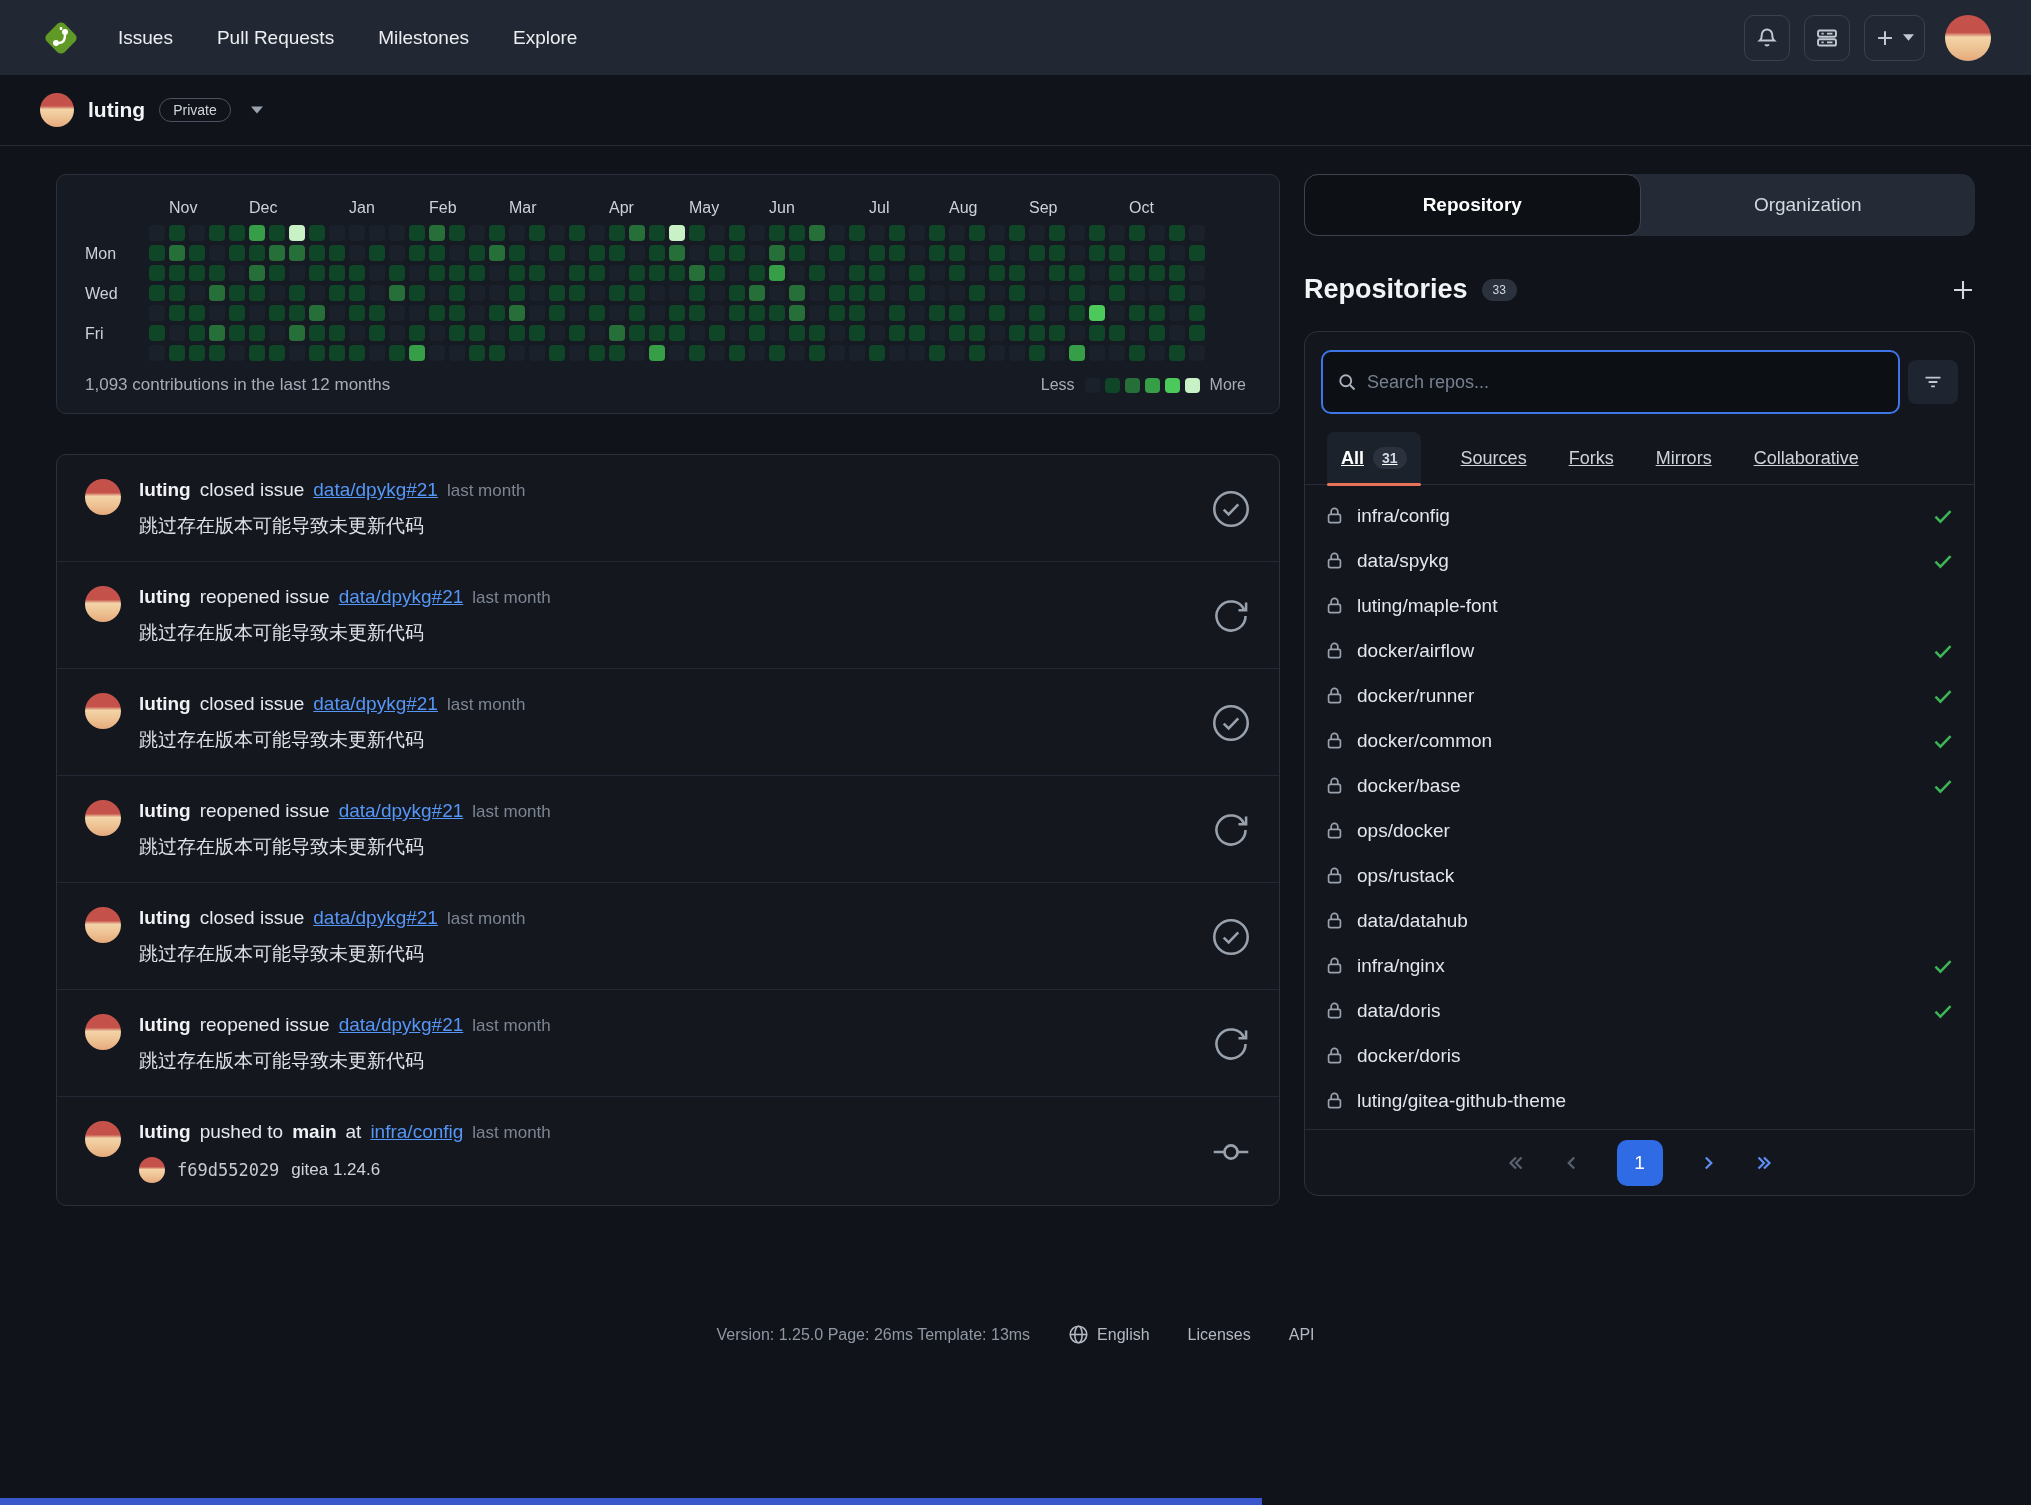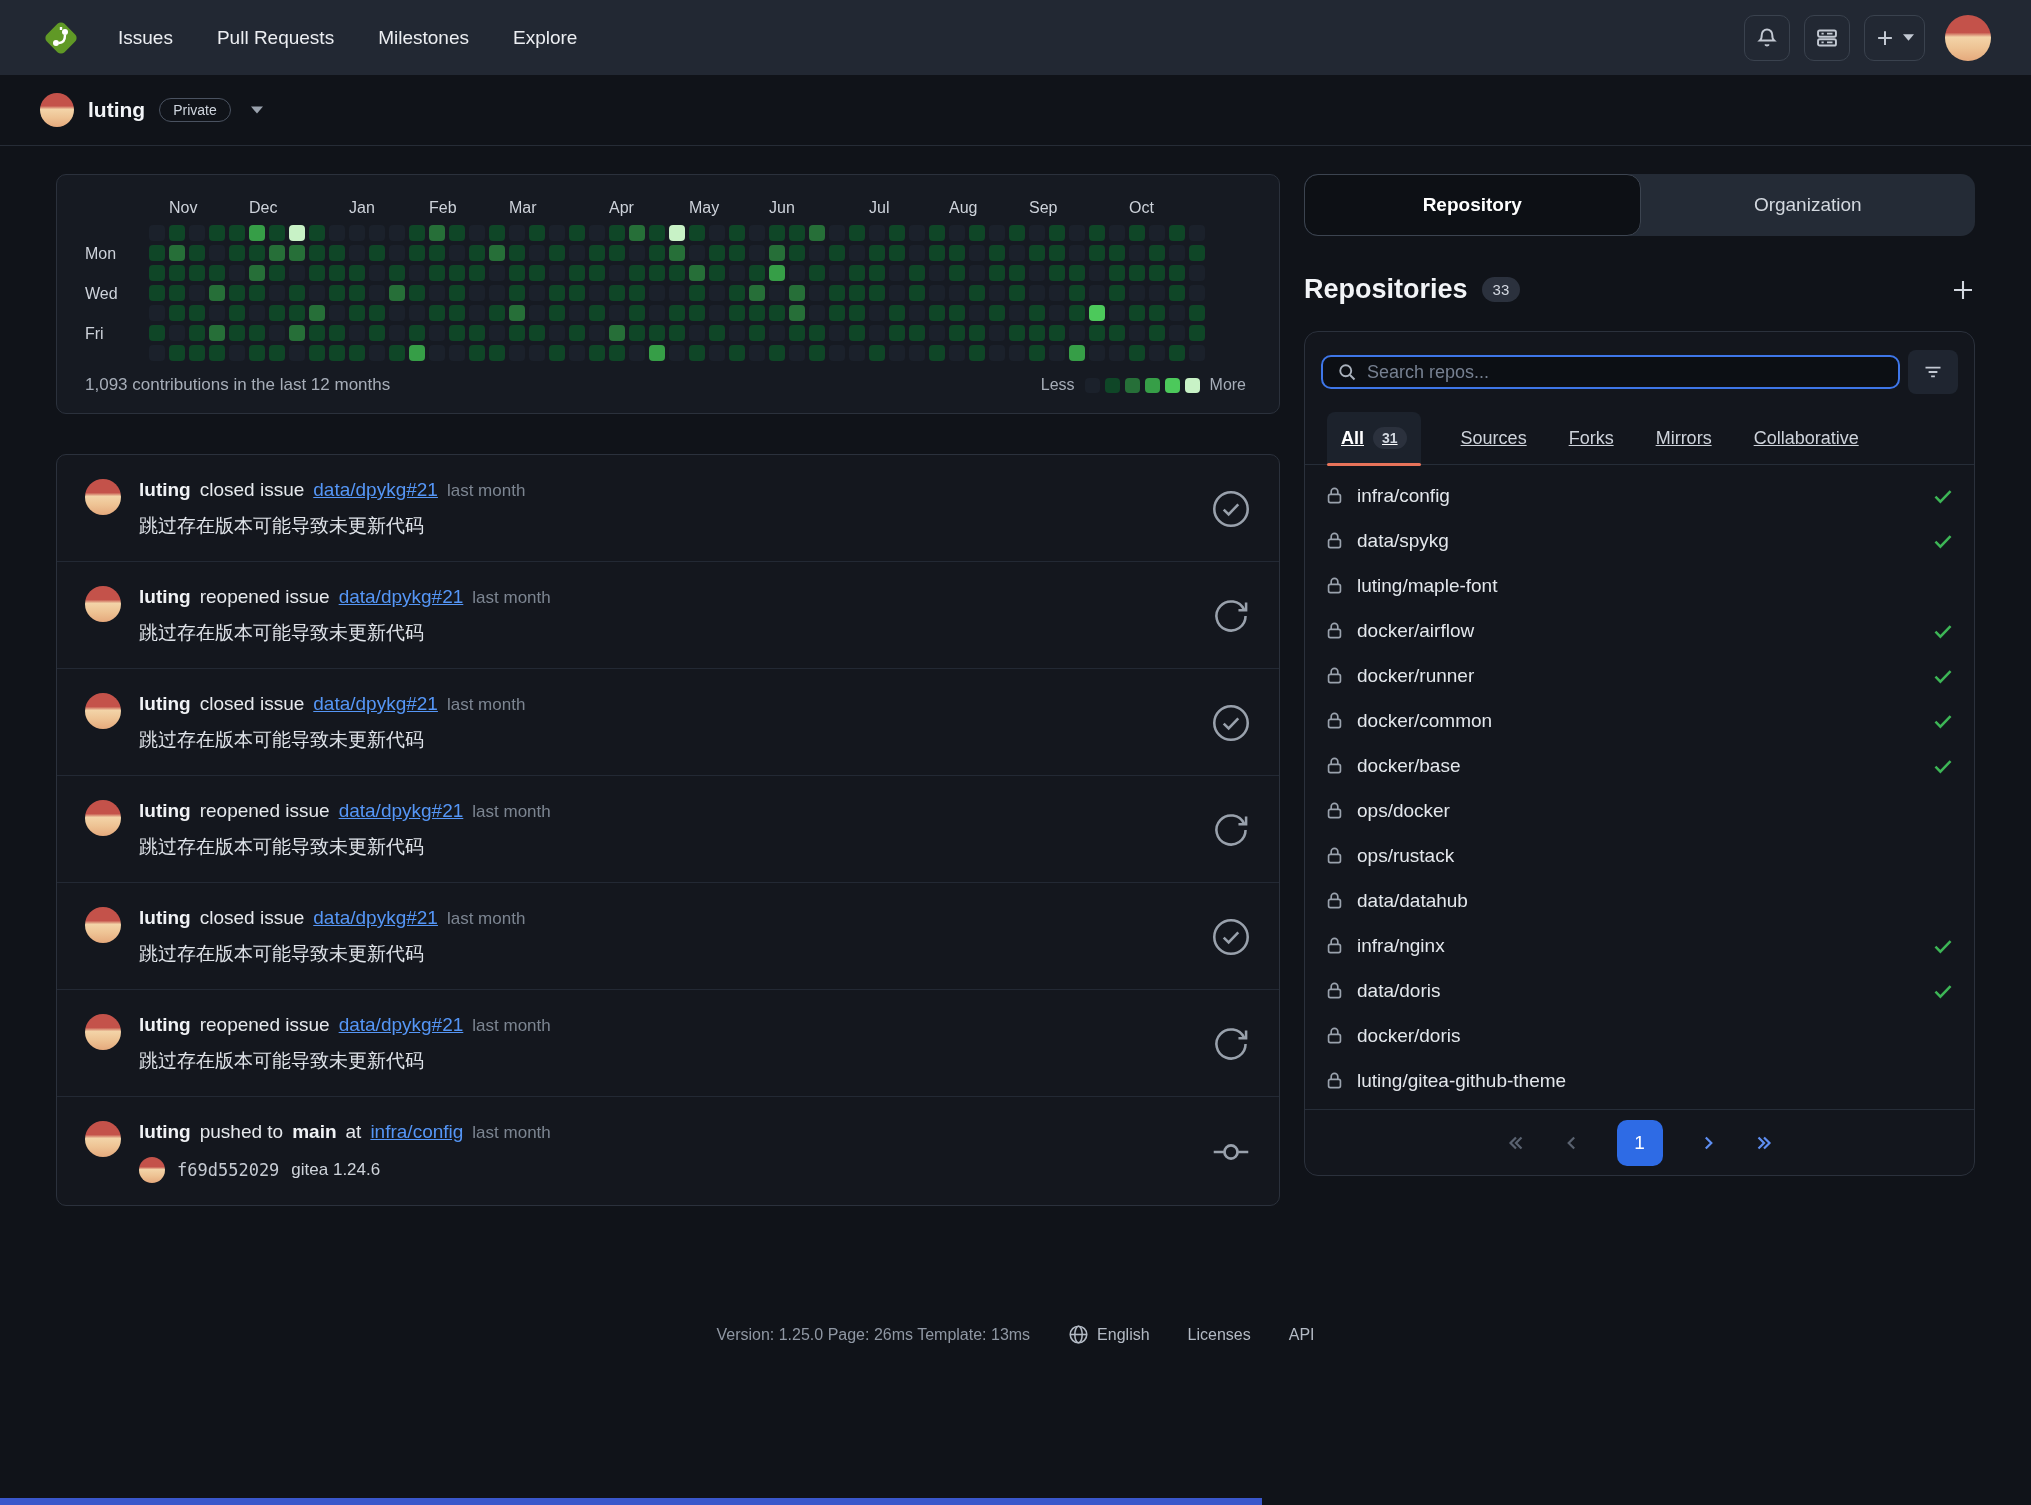--- a/index.html
+++ b/index.html
@@ -63,25 +63,25 @@
   .avatar.commit { width:26px; height:26px; }
   .commit-sha { font-family:"DejaVu Sans Mono","Liberation Mono",monospace; font-size:17px; color:#c6cbd3; }
   .commit-msg { font-size:17px; color:#cfd4db; }
   .feed-icon { flex:none; width:44px; display:flex; align-items:center; justify-content:flex-end; color:#99a1ac; }
   
   .seg { display:flex; background:#242b36; border-radius:14px; height:62px; }
   .seg-tab { flex:1; display:flex; align-items:center; justify-content:center; font-size:19px; color:#d3d8df; cursor:pointer; }
   .seg-tab.active { background:#0d1015; border:1px solid #3c4450; border-radius:14px; color:#ffffff; font-weight:600; }
   .repos-head { display:flex; align-items:center; margin-top:38px; gap:14px; }
   .repos-title { font-size:27px; font-weight:600; color:#f2f4f7; }
-  .count-badge { background:#2b313d; color:#d3d8e0; font-size:15px; border-radius:13px; padding:4px 11px; }
+  .count-badge { background:#2b313d; color:#d3d8e0; font-size:12px; border-radius:13px; padding:4px 11px; }
   .plus-icon { margin-left:auto; color:#d3d8e0; cursor:pointer; display:flex; }
   .repo-card { margin-top:26px; background:#13161d; border:1px solid #2b313c; border-radius:14px; }
   .search-row { display:flex; align-items:center; padding:18px 16px 14px; gap:8px; }
-  .search-box { flex:1; display:flex; align-items:center; gap:10px; height:34px; border:2px solid #3e76e8; border-radius:10px; background:#0c0f14; padding:6px 14px; }
+  .search-box { flex:1; display:flex; align-items:center; gap:10px; height:64px; border:2px solid #3e76e8; border-radius:10px; background:#0c0f14; padding:6px 14px; }
   .search-box input { flex:1; background:transparent; border:none; outline:none; color:#e2e6ec; font-size:18px; font-family:inherit; }
   .search-box input::placeholder { color:#768091; }
   .search-icon { color:#aab2bd; display:flex; }
   .filter-btn { width:50px; height:44px; background:#1f2530; border-radius:8px; display:flex; align-items:center; justify-content:center; color:#c3c9d3; cursor:pointer; }
   .filter-tabs { display:flex; align-items:stretch; gap:38px; padding:0 22px; border-bottom:1px solid #262d38; margin-top:4px; }
   .ftab { display:flex; align-items:center; gap:9px; font-size:18px; color:#ced3db; padding:15px 2px; cursor:pointer; position:relative;text-decoration:underline; }
   .ftab.active { color:#ffffff; font-weight:600; background:#1c222c; border-radius:8px 8px 0 0; padding:15px 14px; }
   .ftab.active::after { content:""; position:absolute; left:0; right:0; bottom:-2px; height:3px; background:#e8735a; border-radius:2px; }
   .ftab .count-badge { font-size:14px; padding:3px 9px; }
   .repo-list { padding:8px 20px 6px; }

